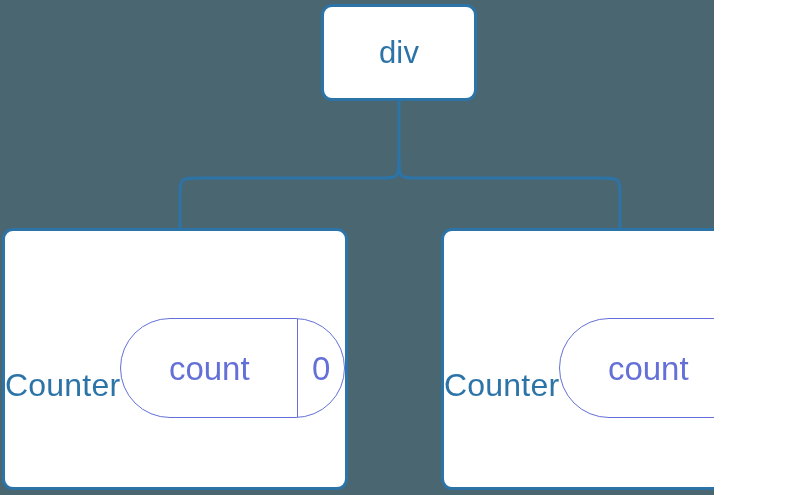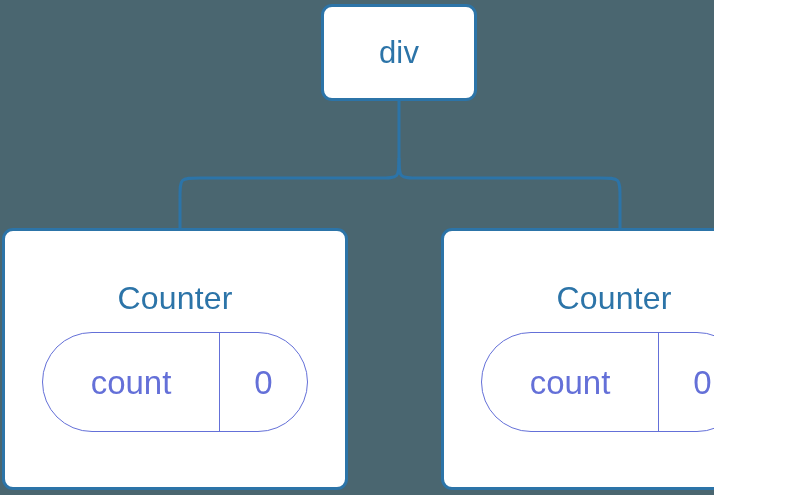--- a/index.html
+++ b/index.html
@@ -55,21 +55,20 @@
   
   .component-card {
     position: absolute;
     top: 228px;
     height: 262px;
     background: #ffffff;
     border: 3px solid #2c74a8;
     border-radius: 11px;
     box-sizing: border-box;
     display: flex;
-    flex-direction: column;
     align-items: center;
   }
   #card-left  { left: 2px;   width: 346px; }
   #card-right { left: 441px; width: 346px; }
 
   .component-title {
     color: #2c74a8;
     font-size: 32px;
     line-height: 1;
     margin-top: 51px;

